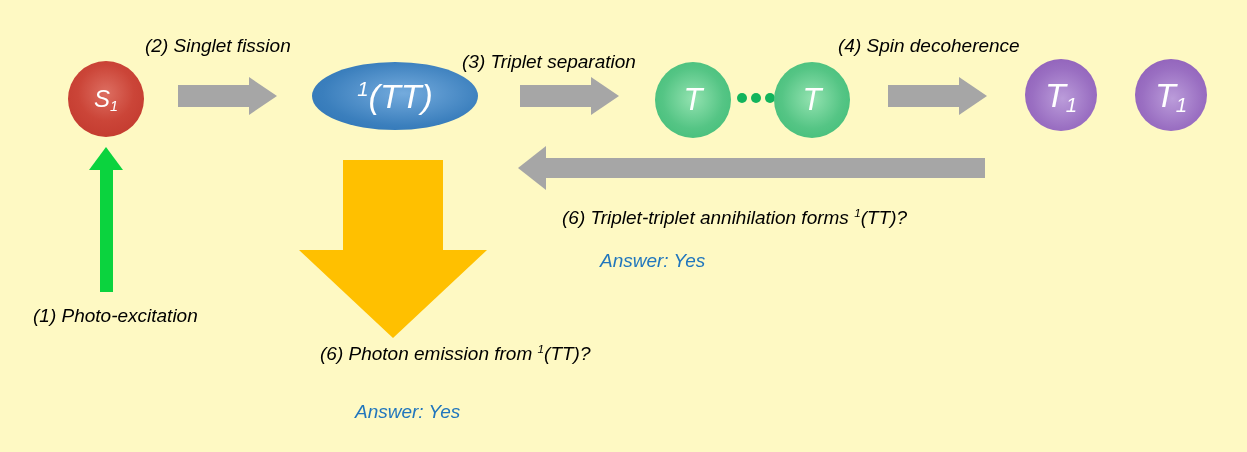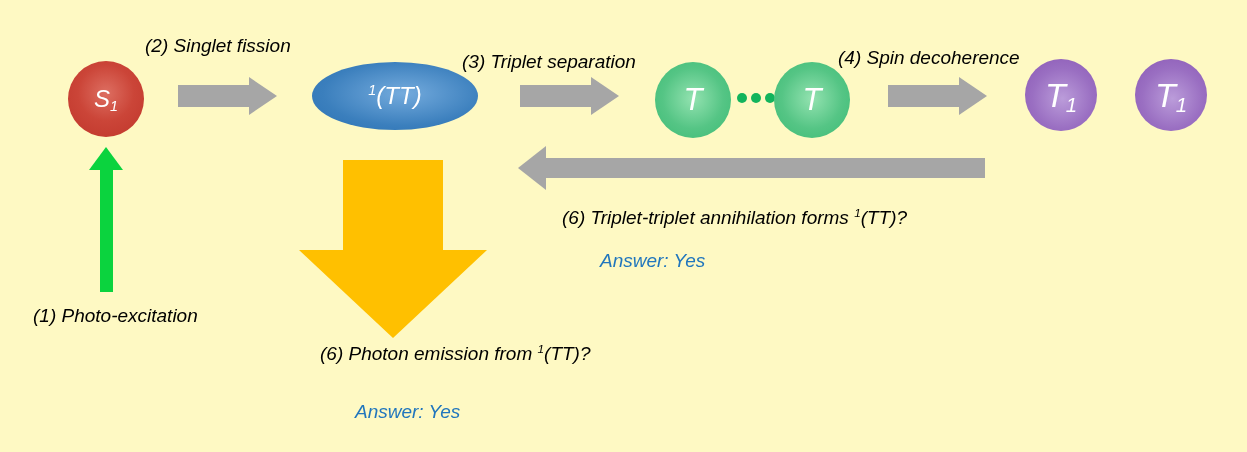--- a/index.html
+++ b/index.html
@@ -50,21 +50,21 @@
   .s1-circle {
     left: 68px; top: 61px; width: 76px; height: 76px;
     border-radius: 50%;
     background: radial-gradient(circle at 50% 42%, #dd6e61 0%, #cb4538 48%, #bf352a 100%);
     font-size: 24px;
   }
   .tt-ellipse {
     left: 312px; top: 62px; width: 166px; height: 68px;
     border-radius: 50%;
     background: radial-gradient(ellipse at 55% 46%, #74abdd 0%, #3b7fbd 62%, #2a70b2 100%);
-    font-size: 24px;
+    font-size: 34px;
   }
   .t-circle {
     width: 76px; height: 76px; top: 62px;
     border-radius: 50%;
     background: radial-gradient(circle at 50% 48%, #93e2b0 0%, #55c585 55%, #3cbb74 100%);
     font-size: 31px;
   }
   .t-left  { left: 655px; }
   .t-right { left: 774px; }
   .t1-circle {
@@ -149,21 +149,21 @@
   .downarrow-head {
     width: 0; height: 0;
     border-top: 88px solid #ffc000;
     border-left: 94px solid transparent;
     border-right: 94px solid transparent;
   }
   
   .lbl-step1 { left: 33px;  top: 303px; }
   .lbl-step2 { left: 145px; top: 33px; }
   .lbl-step3 { left: 462px; top: 49px; }
-  .lbl-step4 { left: 838px; top: 33px; margin-top: 12px; }
+  .lbl-step4 { left: 838px; top: 33px; }
   .lbl-step5 { left: 562px; top: 205px; }
   .ans-step5 { left: 600px; top: 248px; }
   .lbl-step6 { left: 320px; top: 341px; }
   .ans-step6 { left: 355px; top: 399px; }
 </style>
 </head>
 <body>
 
 <div class="canvas">
 

